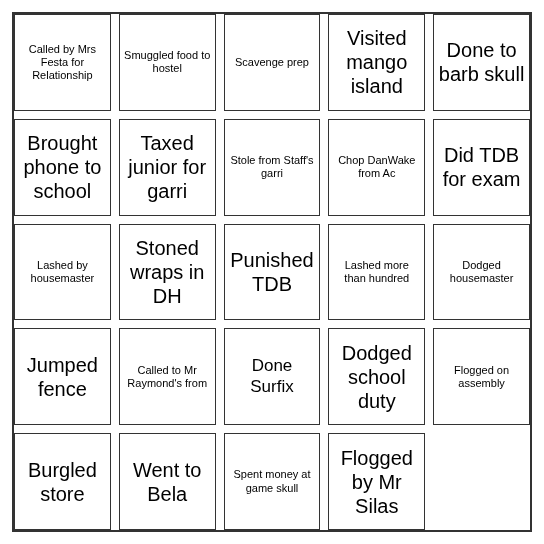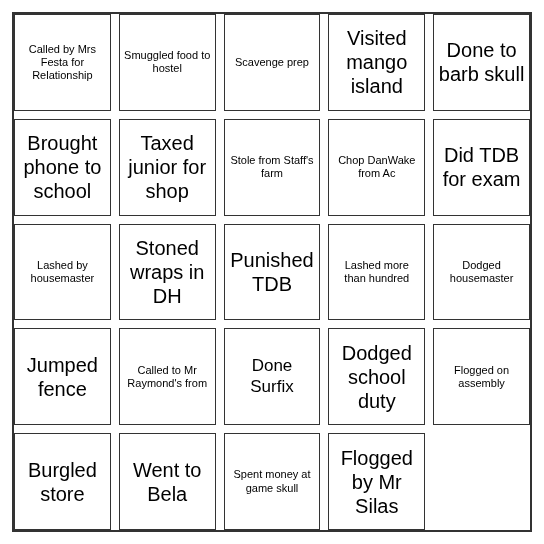--- a/index.html
+++ b/index.html
@@ -44,22 +44,22 @@
 </head>
 <body>
 
 <div class="bingo-board">
 <div class="cell">Called by Mrs Festa for Relationship</div>
     <div class="cell">Smuggled food to hostel</div>
     <div class="cell">Scavenge prep</div>
     <div class="cell medium-text">Visited mango island</div>
     <div class="cell medium-text">Done to barb skull</div>
     <div class="cell medium-text">Brought phone to school</div>
-    <div class="cell medium-text">Taxed junior for shop</div>
-    <div class="cell">Stole from Staff's farm</div>
+    <div class="cell medium-text">Taxed junior for garri</div>
+    <div class="cell">Stole from Staff's garri</div>
     <div class="cell">Chop DanWake from Ac</div>
     <div class="cell medium-text">Did TDB for exam</div>
     <div class="cell">Lashed by housemaster</div>
     <div class="cell medium-text">Stoned wraps in DH</div>
     <div class="cell medium-text">Punished TDB</div>
     <div class="cell">Lashed more than hundred</div>
     <div class="cell">Dodged housemaster</div>
     <div class="cell medium-text">Jumped fence</div>
     <div class="cell">Called to Mr Raymond's from</div>
     <div class="cell large-text">Done Surfix</div>

